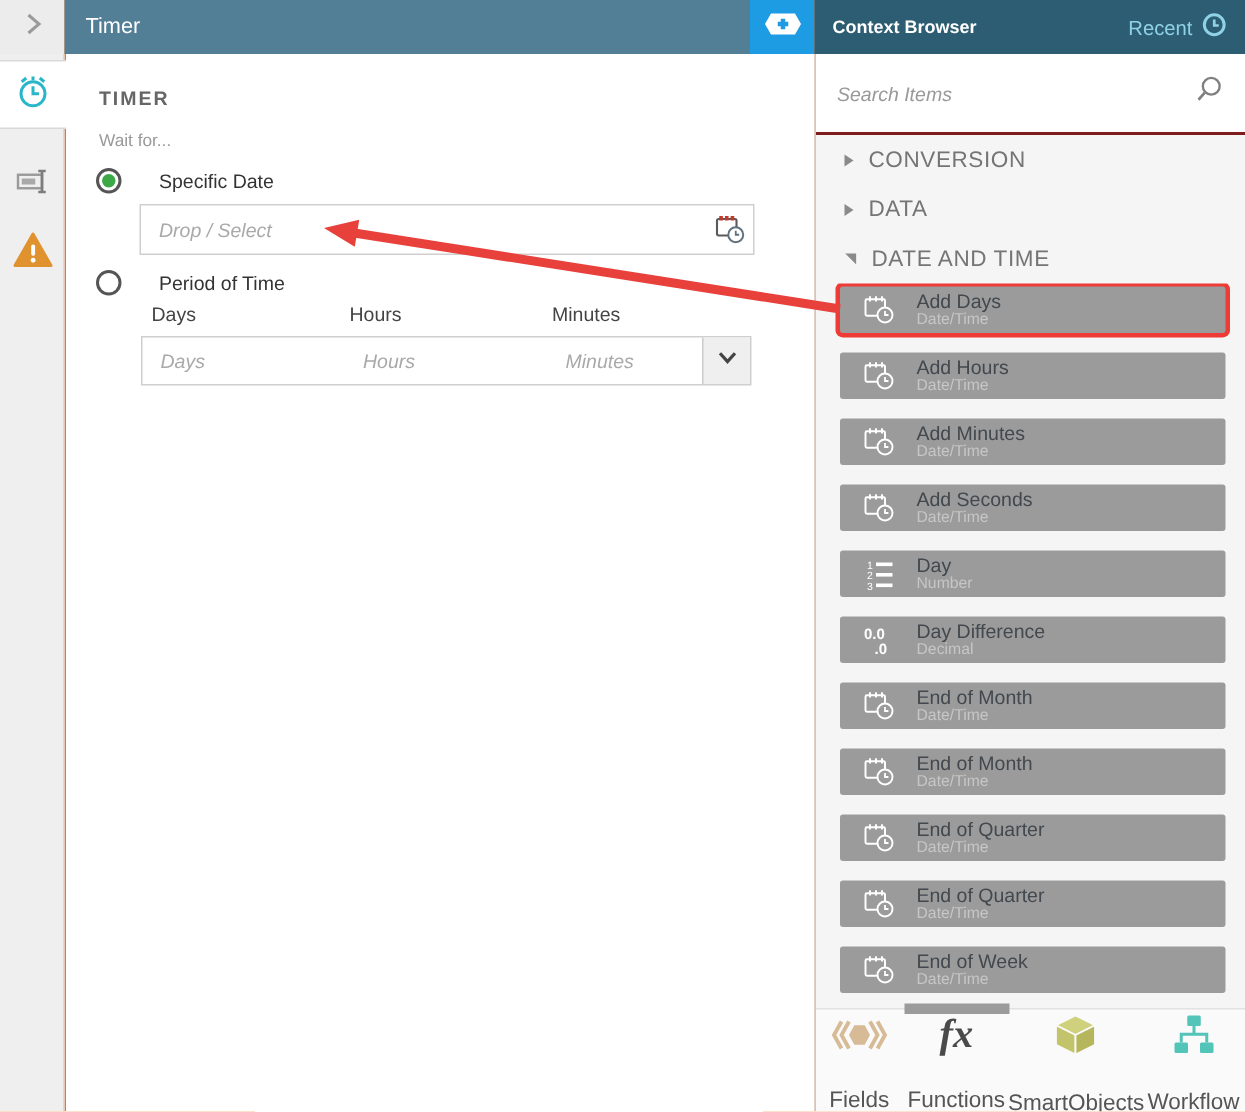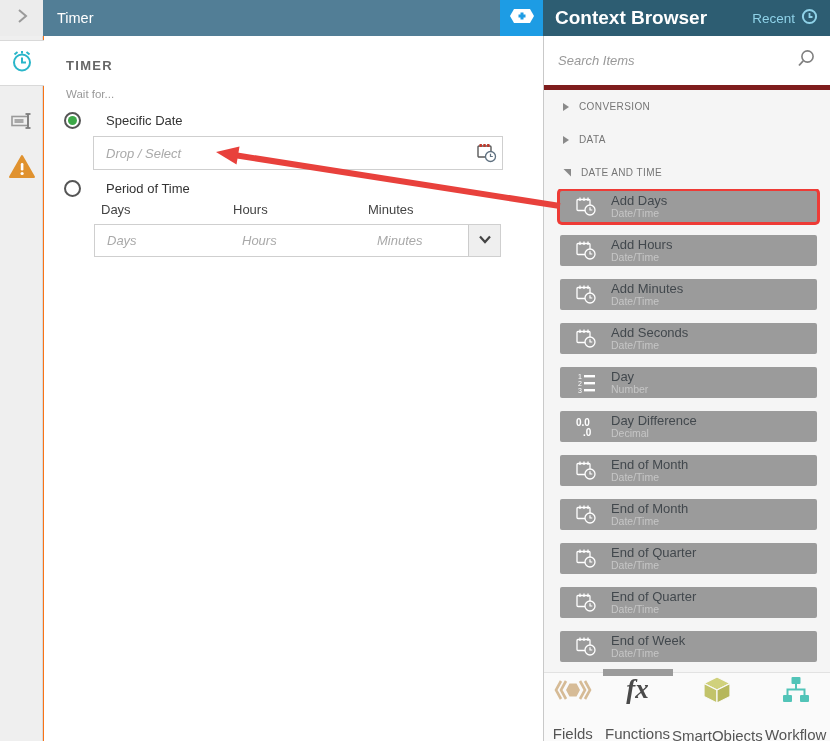--- a/index.html
+++ b/index.html
@@ -5,21 +5,21 @@
   * { margin:0; padding:0; box-sizing:border-box; }
   body { font-family:"Liberation Sans", sans-serif; background:#fff; }
   .app { position:relative; width:830px; height:741px; overflow:hidden; background:#f97316; }
 
   
   .hdr { position:absolute; top:0; left:0; width:830px; height:36px; display:flex; z-index:5; }
   .collapse-btn { width:43px; height:36px; background:#ececec; display:flex; align-items:center; justify-content:center; }
   .timer-hdr { width:457px; background:#527e96; color:#fff; font-size:14.5px; line-height:36px; padding-left:14px; }
   .add-badge { width:43px; background:#1d9ce4; display:flex; align-items:center; justify-content:center; }
   .ctx-hdr { flex:1; background:#2d5d72; display:flex; align-items:center; padding:0 12px; }
-  .ctx-hdr-title { color:#fff; font-size:19px; font-weight:bold; flex:1; }
+  .ctx-hdr-title { color:#fff; font-size:12px; font-weight:bold; flex:1; }
   .recent { color:#8fd2e8; font-size:13.5px; display:flex; align-items:center; gap:6px; cursor:pointer; }
 
   
   .sidebar { position:absolute; top:36px; left:0; width:43px; height:705px; background:#efefef; border-right:1px solid #d9d9d9; z-index:4; }
   .side-cell { width:43px; height:46px; display:flex; align-items:center; justify-content:center; }
   .side-cell.active { position:relative; width:44px; background:#fff; border:1px solid #d9d9d9; border-right:none; border-left:none; margin-top:4px; }
 
   
   .main { position:absolute; top:36px; left:44px; width:499px; height:705px; background:#fff; }
   .timer-heading { position:absolute; left:22px; top:22px; font-size:13px; font-weight:bold; letter-spacing:1.3px; color:#666; }
@@ -37,25 +37,25 @@
   .period-labels { position:absolute; top:166px; left:0; width:100%; font-size:13px; color:#444; }
   .pl-days { position:absolute; left:57px; } .pl-hours { position:absolute; left:189px; } .pl-minutes { position:absolute; left:324px; }
   .period-row { position:absolute; left:50px; top:188px; width:407px; height:33px; border:1px solid #cfcfcf; display:flex; background:#fff; }
   .period-row input { border:none; outline:none; height:100%; padding:0 12px; font-size:13px; font-family:"Liberation Sans",sans-serif; color:#444; background:transparent; }
   .period-row input::placeholder { font-style:italic; color:#a9a9a9; }
   .seg-days { width:135px; border-right:1px solid #ddd; } .seg-hours { width:135px; border-right:1px solid #ddd; } .seg-minutes { width:103px; }
   .dd-btn { width:32px; height:100%; background:#efefef; border-left:1px solid #ccc; display:flex; align-items:center; justify-content:center; cursor:pointer; }
 
   
   .ctx { position:absolute; top:36px; right:0; width:287px; height:705px; background:#f5f5f5; border-left:1px solid #c9c9c9; display:flex; flex-direction:column; }
-  .search-row { height:54px; background:#fff; border-bottom:5px solid #7f1d1d; display:flex; align-items:center; padding:0 14px; flex:none;justify-content:flex-end; }
+  .search-row { height:54px; background:#fff; border-bottom:2px solid #7f1d1d; display:flex; align-items:center; padding:0 14px; flex:none;justify-content:flex-end; }
   .search-row input { flex:1; border:none; outline:none; font-size:13px; font-family:"Liberation Sans",sans-serif; color:#555; background:transparent; }
   .search-row input::placeholder { font-style:italic; color:#999; }
   .sec-row { height:33px; display:flex; align-items:center; padding-left:19px; gap:10px; cursor:pointer; flex:none; }
-  .sec-label { font-size:10px; color:#757575; letter-spacing:0.4px; }
+  .sec-label { font-size:15px; color:#757575; letter-spacing:0.4px; }
   .tri { width:0; height:0; flex:none; }
   .tri-closed { border-left:6px solid #8a8a8a; border-top:4.5px solid transparent; border-bottom:4.5px solid transparent; }
   .tri-open { width:8px; height:8px; border:none; background:#8a8a8a; clip-path:polygon(0 0,100% 0,100% 100%); }
   .cb-list { flex:1; overflow:hidden; padding-top:2px; }
   .cb-item { height:31px; margin:0 13px 13px 16px; background:#9b9b9b; border-radius:2px; display:flex; align-items:center; padding-left:14px; gap:13px; cursor:pointer; }
   .cb-item.highlighted { box-shadow:0 0 0 3px #ee3b36; }
   .cb-icon { width:24px; height:24px; flex:none; display:flex; align-items:center; justify-content:center; }
   .cb-text { display:flex; flex-direction:column; justify-content:center; line-height:1.05; }
   .cb-title { font-size:13px; color:#42484d; }
   .cb-sub { font-size:10.5px; color:#c6c6c6; margin-top:1px; }

